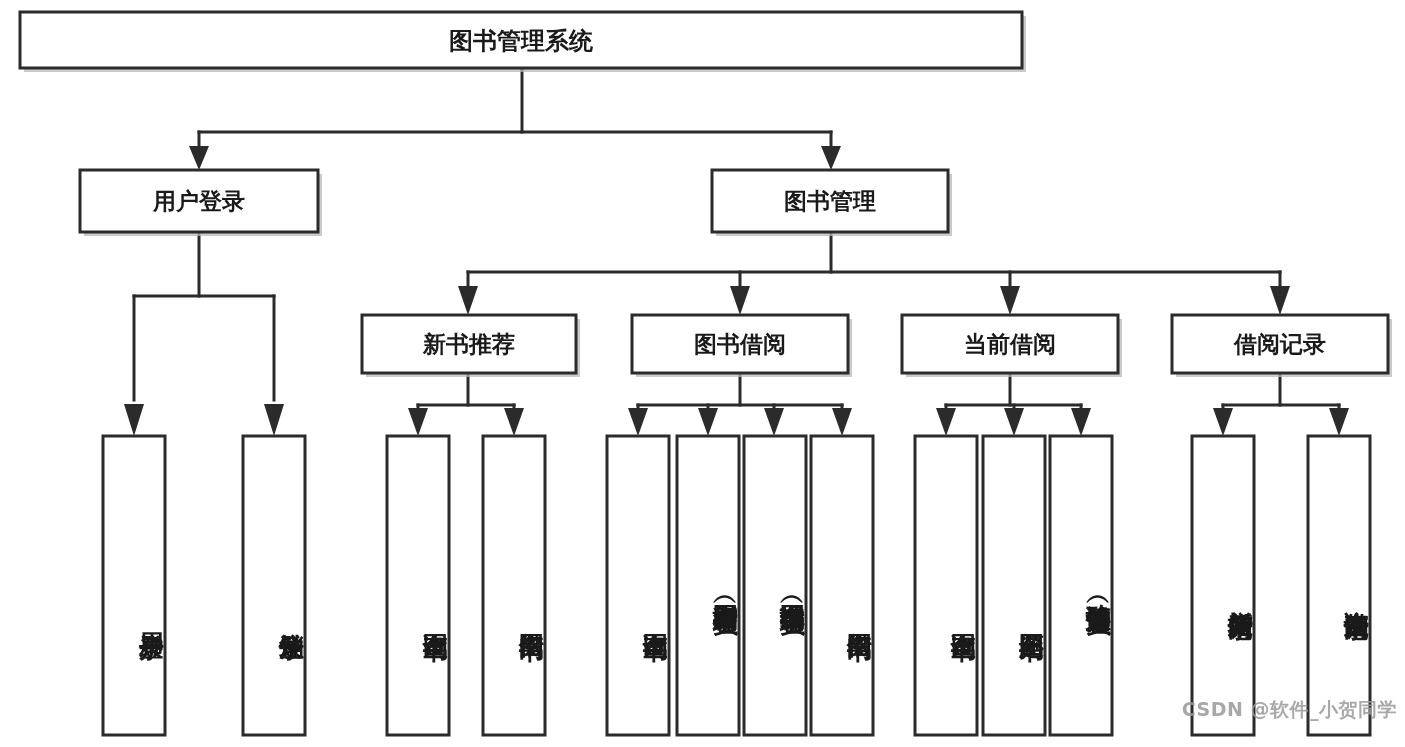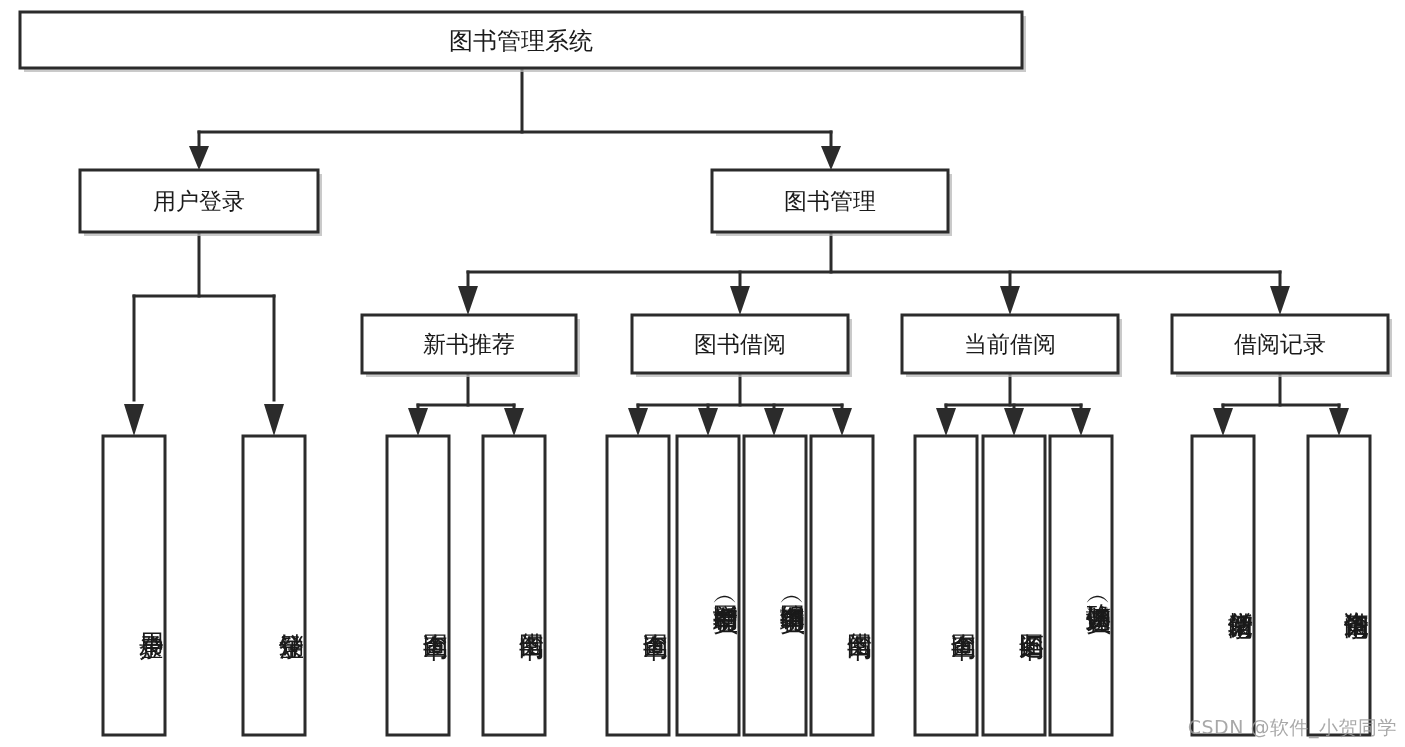--- a/index.html
+++ b/index.html
@@ -11,20 +11,21 @@
     width: 1405px;
     height: 747px;
     font-family: "DejaVu Sans", "Liberation Sans", sans-serif;
     overflow: hidden;
     position: relative;
   }
   #diagram-root {
     position: relative;
     width: 1405px;
     height: 747px;
+    font-weight: bold;
   }
   svg#flow-svg {
     position: absolute;
     top: 0;
     left: 0;
     width: 1405px;
     height: 747px;
     display: block;
   }
   .node-rect {
@@ -72,21 +73,21 @@
     letter-spacing: 1px;
     display: flex;
     align-items: flex-start;
     justify-content: center;
     white-space: nowrap;
     user-select: none;
   }
   .watermark {
     position: absolute;
     right: 8px;
-    bottom: 6px;
+    bottom: 24px;
     font-family: "DejaVu Sans", "Liberation Sans", sans-serif;
     font-size: 19px;
     color: #9a9a9a;
     opacity: 0.85;
     white-space: nowrap;
     letter-spacing: 0.5px;
   }
 </style>
 </head>
 <body>

